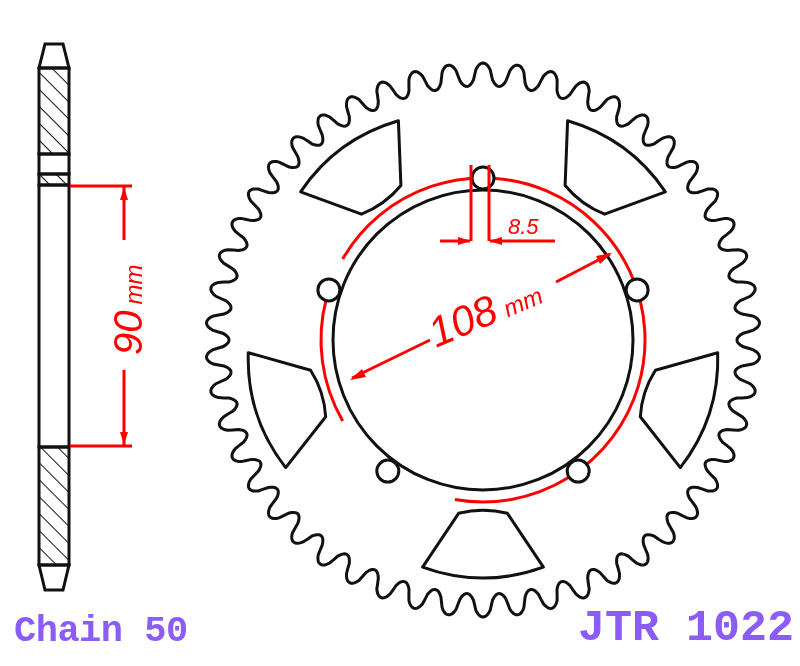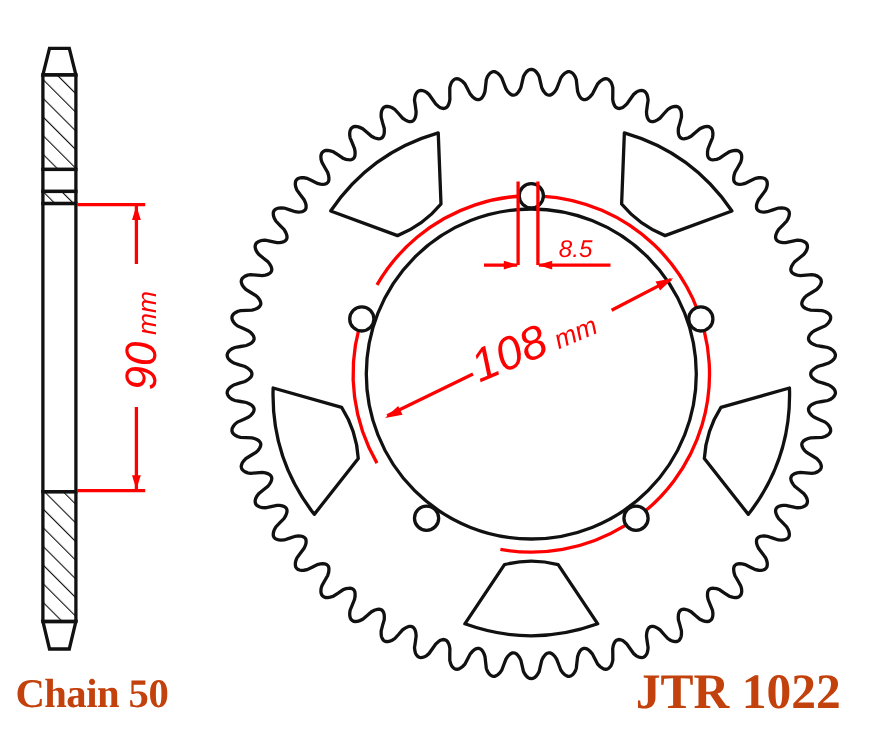--- a/index.html
+++ b/index.html
@@ -1,18 +1,18 @@
 <!DOCTYPE html>
 <html><head>
 <meta charset="utf-8">
 <style>
   html, body { margin:0; padding:0; background:#ffffff; }
   body { width:800px; height:666px; position:relative; overflow:hidden; font-family:"Liberation Sans", sans-serif; }
   #drawing { position:absolute; left:0; top:0; width:800px; height:666px; }
-  .lbl { position:absolute; font-family:Liberation Serif, serif; font-weight:bold; color:#c2410c; }
+  .lbl { position:absolute; font-family:Liberation Mono, monospace; font-weight:bold; color:#8b5cf6; }
   #chain-label { left:14px; top:610px; font-size:37px; letter-spacing:-0.5px; }
   #part-label { left:578px; top:603px; font-size:45px; letter-spacing:0px;text-align:right; }
   .red-text { font-family:"Liberation Sans", sans-serif; font-style:italic; fill:#ff0000; }
 </style>
 </head>
 <body>
 
 <svg id="drawing" viewBox="0 0 800 666" xmlns="http://www.w3.org/2000/svg">
   <defs>
     <pattern id="hatch" patternUnits="userSpaceOnUse" width="12" height="12" patternTransform="rotate(-45)">

